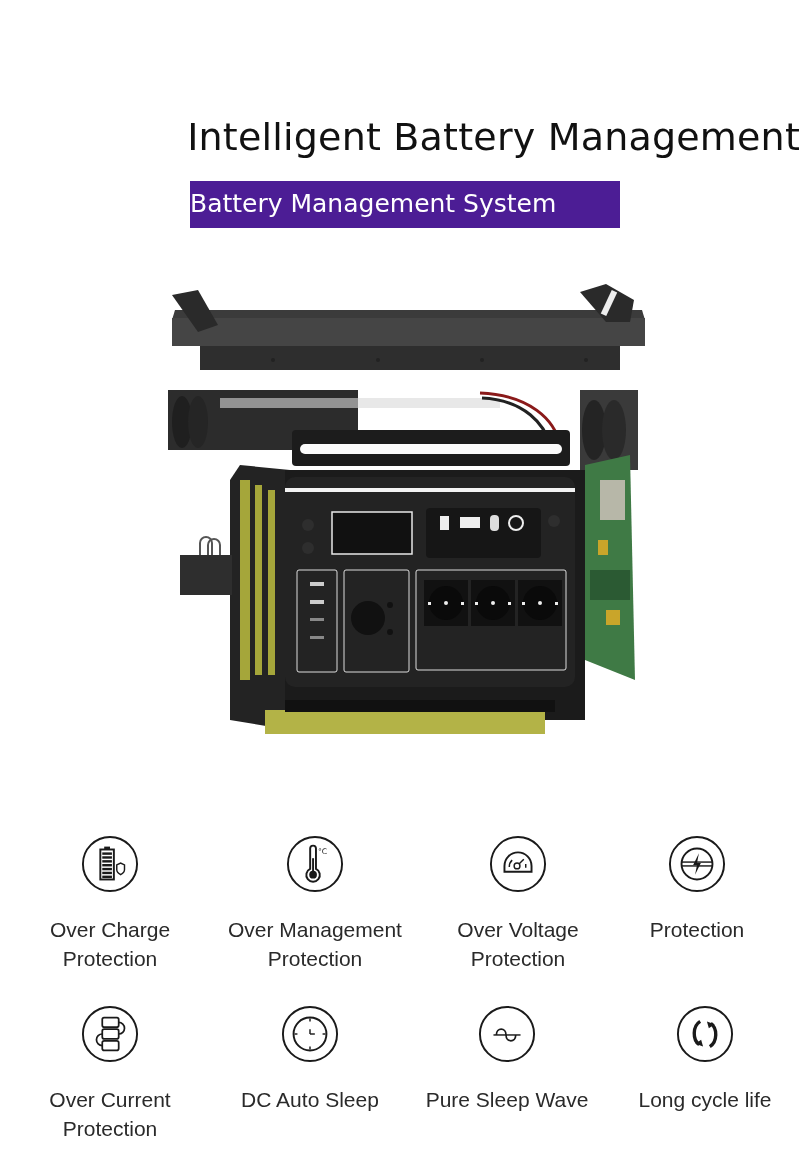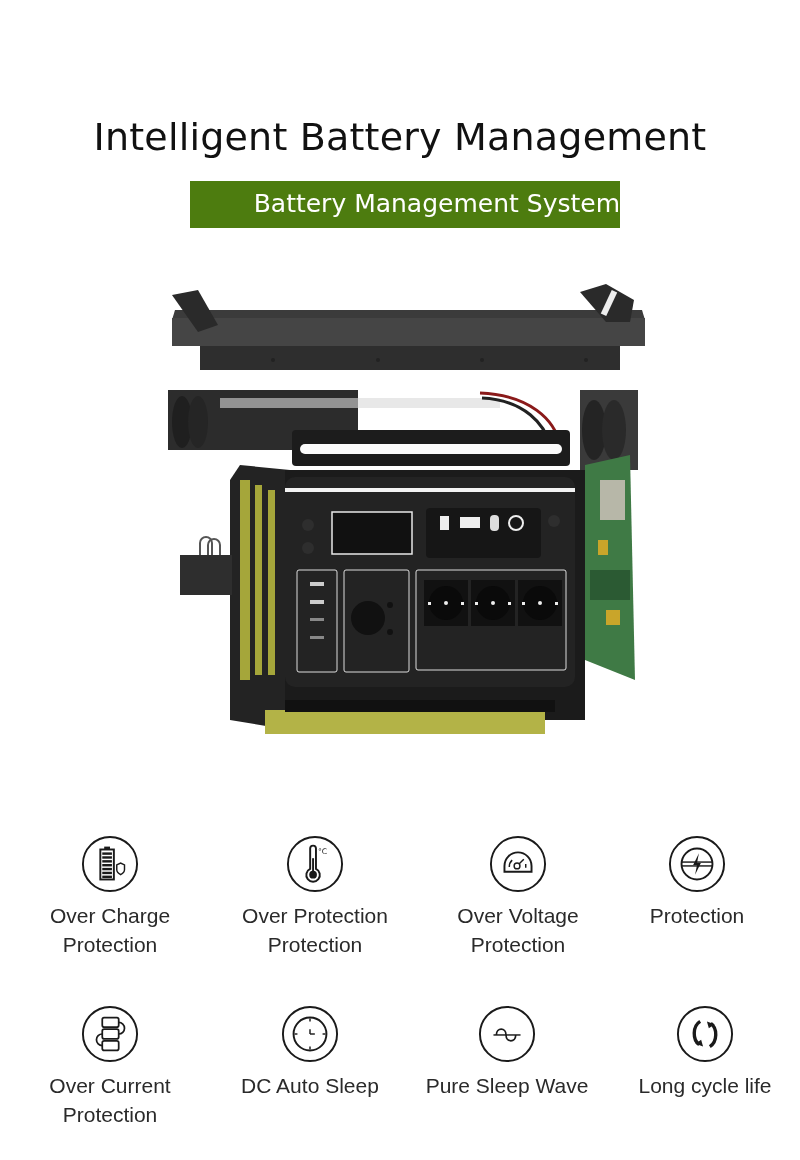--- a/index.html
+++ b/index.html
@@ -1,28 +1,28 @@
 <!DOCTYPE html>
 <html><head>
   <meta charset="utf-8">
   <style>
     html, body { margin: 0; padding: 0; background: #ffffff; }
     body { width: 800px; height: 1160px; position: relative; overflow: hidden;
            font-family: "Liberation Sans", "DejaVu Sans", sans-serif; color: #1a1a1a; }
-    .title { position: absolute; top: 90px; left: 0; width: 800px; text-align: center;
+    .title { position: absolute; top: 90px; left: 0; width: 800px; text-align: right;
              font-family: "DejaVu Sans", sans-serif; font-size: 38px; font-weight: normal;
              letter-spacing: 0.2px; color: #111; }
     .banner { position: absolute; top: 181px; left: 190px; width: 430px; height: 47px;
-              background: #4d7c0f; color: #fff; text-align: right; line-height: 46px;
+              background: #4c1d95; color: #fff; text-align: left; line-height: 46px;
               font-family: "DejaVu Sans", sans-serif; font-size: 25px; }
     .product { position: absolute; top: 280px; left: 160px; width: 500px; height: 470px; }
     .features { position: absolute; top: 835px; left: 0; width: 800px; }
     .feat { position: absolute; width: 200px; text-align: center; }
     .feat .ic { width: 58px; height: 58px; margin: 0 auto; display: block; }
-    .feat .lbl { margin-top: 8px; font-size: 21px; line-height: 29px; color: #2a2a2a; }
+    .feat .lbl { margin-top: 22px; font-size: 21px; line-height: 29px; color: #2a2a2a; }
   </style>
 </head>
 <body>
 
 <h1 class="title">Intelligent Battery Management</h1>
 <div class="banner">Battery Management System</div>
 
 <svg class="product" viewBox="0 0 500 470" xmlns="http://www.w3.org/2000/svg">
 
   <g>
@@ -152,21 +152,21 @@
   </div>
   <div class="feat" style="left:215px; top:0;">
     <svg class="ic" viewBox="0 0 60 60">
       <circle cx="30" cy="30" r="28" fill="none" stroke="#1a1a1a" stroke-width="2"></circle>
       <path d="M25,14 a3,3 0 0 1 6,0 v21 a7,7 0 1 1 -6,0z" fill="none" stroke="#1a1a1a" stroke-width="2"></path>
       <circle cx="28" cy="41" r="4" fill="#1a1a1a"></circle>
       <rect x="27" y="24" width="2" height="15" fill="#1a1a1a"></rect>
       <text x="33" y="20" font-size="8" font-family="DejaVu Sans, sans-serif" fill="#1a1a1a">°C</text>
     </svg>
     <div class="lbl">
-      <div>Over Protection</div>
+      <div>Over Management</div>
       <div>Protection</div>
     </div>
   </div>
   <div class="feat" style="left:418px; top:0;">
     <svg class="ic" viewBox="0 0 60 60">
       <circle cx="30" cy="30" r="28" fill="none" stroke="#1a1a1a" stroke-width="2"></circle>
       <path d="M16,38 v-6 a14,14 0 0 1 28,0 v6 z" fill="none" stroke="#1a1a1a" stroke-width="2"></path>
       <path d="M21,33 a9,9 0 0 1 3,-7" fill="none" stroke="#1a1a1a" stroke-width="1.5"></path>
       <circle cx="29" cy="32" r="3" fill="none" stroke="#1a1a1a" stroke-width="1.5"></circle>
       <line x1="31" y1="30" x2="36" y2="25" stroke="#1a1a1a" stroke-width="1.5"></line>

